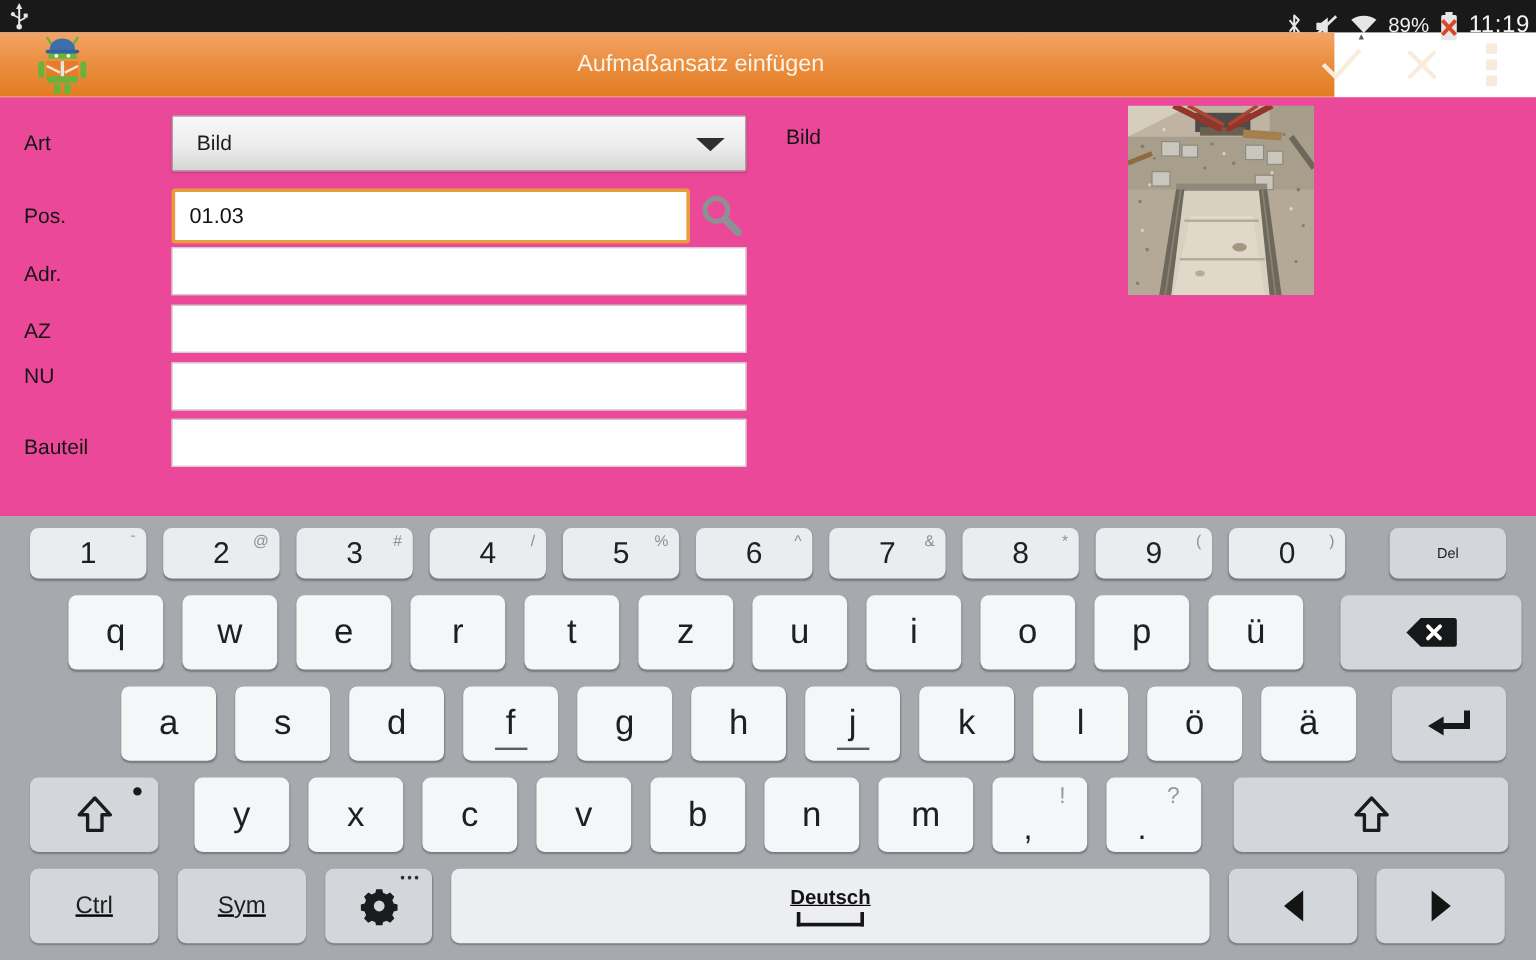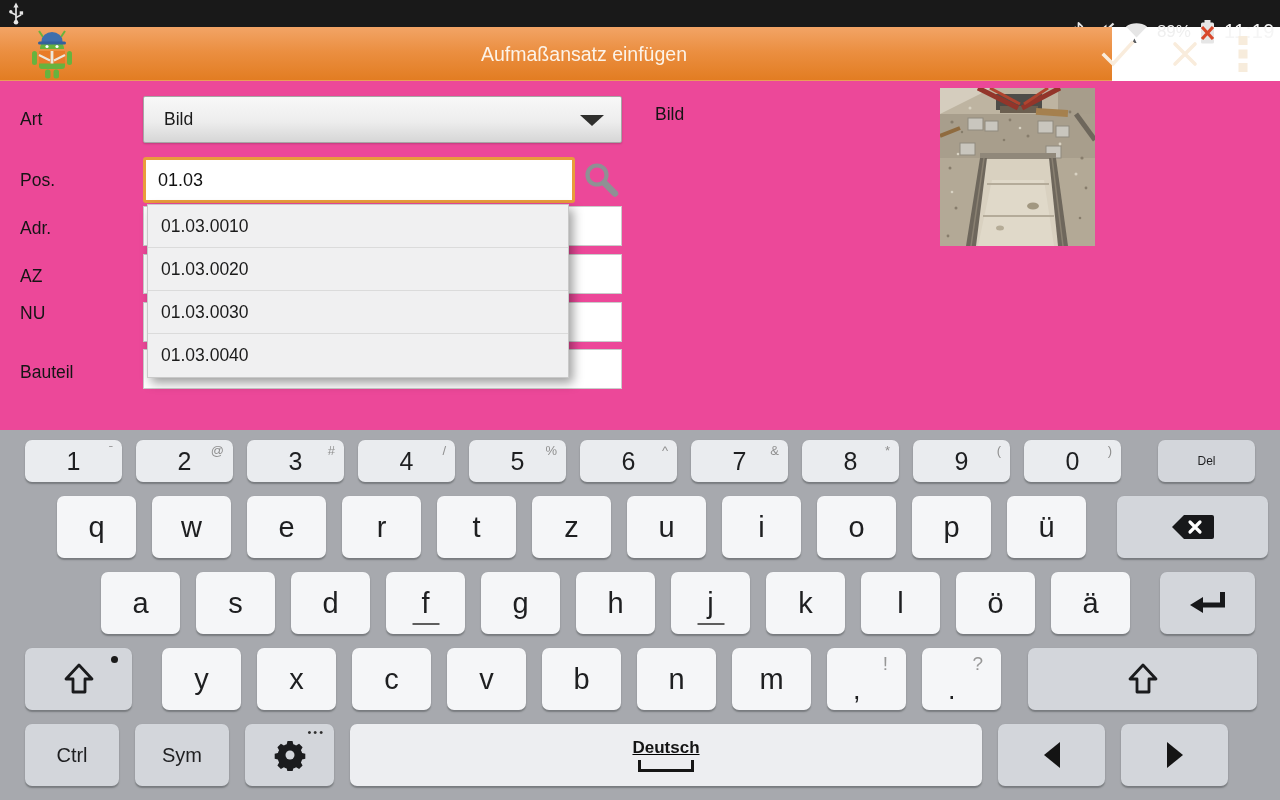--- a/index.html
+++ b/index.html
@@ -3,21 +3,21 @@
 <meta charset="utf-8">
 <style>
   html,body{margin:0;padding:0;background:#666;}
   *{box-sizing:border-box;}
   .screen{position:relative;width:1280px;height:800px;overflow:hidden;background:#fff;
     font-family:"Liberation Sans", sans-serif;-webkit-font-smoothing:antialiased;}
 
   
   .status-bar{position:absolute;left:0;top:0;width:1280px;height:27px;background:#191919;}
   .usb-wrap{position:absolute;left:8px;top:2px;}
-  .status-right{position:absolute;right:5px;top:18px;height:27px;display:flex;align-items:center;gap:7px;justify-content:flex-end;}
+  .status-right{position:absolute;right:5px;top:8px;height:27px;display:flex;align-items:center;gap:7px;justify-content:flex-end;}
   .status-text{color:#EFEFEF;font-size:17px;}
   .status-time{color:#F5F5F5;font-size:20px;letter-spacing:0.5px;}
 
   
   .app-bar{position:absolute;left:0;top:27px;width:1112px;height:54px;
     background:linear-gradient(180deg,#F2A466 0%,#EB8F41 45%,#E27C21 100%);
     box-shadow:inset 0 -1px 0 rgba(255,255,255,0.25);}
   .app-icon{position:absolute;left:28px;top:50%;transform:translateY(-50%);width:48px;height:52px;}
   .app-title{position:absolute;left:584px;top:50%;transform:translate(-50%,-50%);
     color:#FCF3E8;font-size:19.5px;white-space:nowrap;}
@@ -80,21 +80,21 @@
   .kind-num .alt{position:absolute;top:3px;right:9px;font-size:13px;color:#8F8F8F;}
   .key-del{width:105px;margin-left:auto;}
   .key-del .main{font-size:12px;}
   .key-backspace{width:151px;margin-left:auto;}
   .key-enter{width:95px;margin-left:auto;}
   .key-shift-left{width:107px;}
   .key-shift-right{width:229px;margin-left:auto;}
   .key-y{margin-left:14px;}
   .kind-punct .main{position:absolute;left:26px;bottom:6px;font-size:27px;}
   .kind-punct .alt{position:absolute;right:18px;top:5px;font-size:19px;color:#979797;}
-  .key-ctrl,.key-sym{width:94px;}
+  .key-ctrl,.key-sym{width:107px;text-decoration:underline;}
   .key-ctrl .main,.key-sym .main{font-size:20px;}
   .key-settings{width:89px;}
   .key-settings .alt{position:absolute;top:2px;right:9px;font-size:11px;letter-spacing:2px;color:#2E2E2E;}
   .key-space{width:632px;flex-direction:column;justify-content:center;}
   .key-space .main{font-size:17px;font-weight:600;color:#141414;}
   .space-bracket{width:56px;height:12px;border:3px solid #161616;border-top:none;margin-top:4px;}
   .key-arrow-left,.key-arrow-right{width:107px;}
   .underline{position:absolute;bottom:9px;left:50%;transform:translateX(-50%);
     width:27px;height:2.5px;background:#5E5E5E;}
   .shift-dot{position:absolute;top:8px;right:14px;width:7px;height:7px;border-radius:50%;background:#1A1A1A;}
@@ -214,26 +214,20 @@
 
     <div class="lbl lbl-adr">Adr.</div>
     <input class="field field-adr" value="" style="">
     <div class="lbl lbl-az">AZ</div>
     <input class="field field-az" value="" style="">
     <div class="lbl lbl-nu">NU</div>
     <input class="field field-nu" value="" style="">
     <div class="lbl lbl-bauteil">Bauteil</div>
     <input class="field field-bauteil" value="" style="">
 
-    <div class="dropdown">
-        <div class="sug-item">01.03.0010</div>
-        <div class="sug-item">01.03.0020</div>
-        <div class="sug-item">01.03.0030</div>
-        <div class="sug-item">01.03.0040</div>
-      </div>
 
     <div class="lbl-bild">Bild</div>
     <div class="photo">
       <svg width="155" height="158" viewBox="0 0 155 158" preserveAspectRatio="none">
         <rect width="155" height="158" fill="#B3A996"></rect>
         <polygon points="0,0 52,0 0,26" fill="#E6E1D4"></polygon>
         <rect x="0" y="0" width="155" height="26" fill="#C6BDAC" opacity="0.55"></rect>
         <rect x="118" y="0" width="37" height="44" fill="#A79D8B"></rect>
         <rect x="0" y="26" width="155" height="44" fill="#A89E8C"></rect>
         <rect x="56" y="6" width="46" height="16" fill="#4E4C48"></rect>

